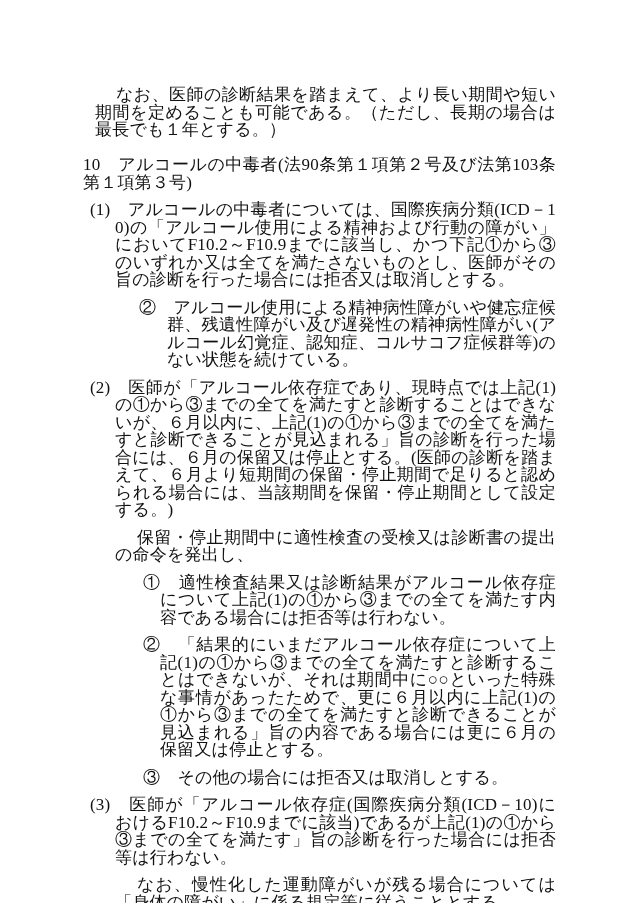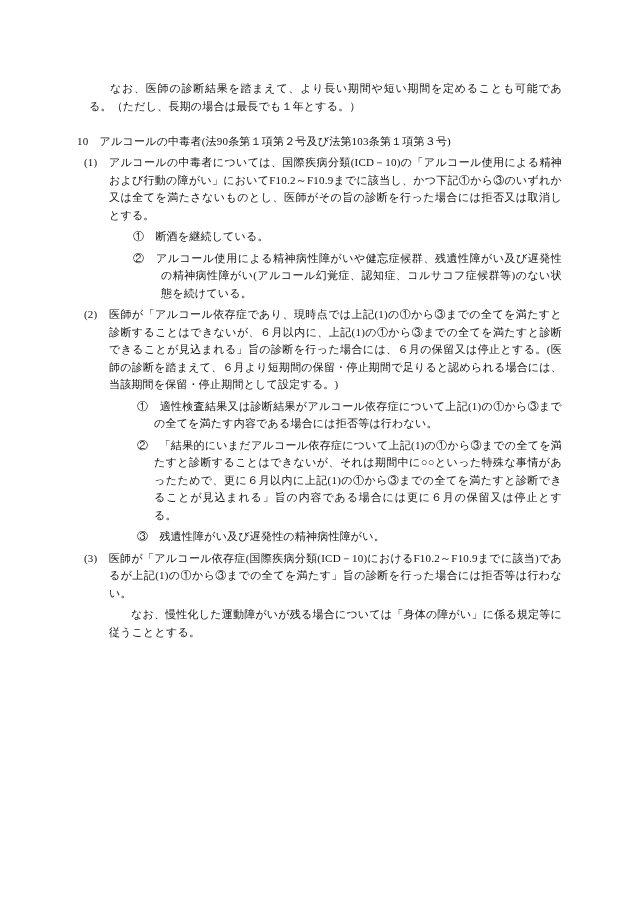--- a/index.html
+++ b/index.html
@@ -15,22 +15,22 @@
     color: #111111;
   }
   .page {
     box-sizing: border-box;
     width: 630px;
     height: 903px;
     padding: 76px 64px 20px 72px;
     background: #ffffff;
   }
   .page p {
-    margin: 4px;
-    font-size: 11px;
+    margin: 10px;
+    font-size: 17px;
     line-height: 17.5px;
     text-align: justify;
     letter-spacing: 0.2px;
     word-break: break-all;
   }
   
   .p-note-l0 {
     padding-left: 13px;
     text-indent: 21px;
   }
@@ -65,32 +65,32 @@
 <body>
 
 <div class="page">
 
   <p class="p-note-l0">なお、医師の診断結果を踏まえて、より長い期間や短い期間を定めることも可能である。（ただし、長期の場合は最長でも１年とする。）</p>
 
   <p class="p-heading">10　アルコールの中毒者(法90条第１項第２号及び法第103条第１項第３号)</p>
 
   <p class="p-num">(1)　アルコールの中毒者については、国際疾病分類(ICD－10)の「アルコール使用による精神および行動の障がい」においてF10.2～F10.9までに該当し、かつ下記①から③のいずれか又は全てを満たさないものとし、医師がその旨の診断を行った場合には拒否又は取消しとする。</p>
 
-  <p class="p-c1">①　断酒を継続している。</p>
 
   <p class="p-c1">②　アルコール使用による精神病性障がいや健忘症候群、残遺性障がい及び遅発性の精神病性障がい(アルコール幻覚症、認知症、コルサコフ症候群等)のない状態を続けている。</p>
 
 
 
   <p class="p-num">(2)　医師が「アルコール依存症であり、現時点では上記(1)の①から③までの全てを満たすと診断することはできないが、６月以内に、上記(1)の①から③までの全てを満たすと診断できることが見込まれる」旨の診断を行った場合には、６月の保留又は停止とする。(医師の診断を踏まえて、６月より短期間の保留・停止期間で足りると認められる場合には、当該期間を保留・停止期間として設定する。)</p>
 
+  <p class="p-note-l1">保留・停止期間中に適性検査の受検又は診断書の提出の命令を発出し、</p>
 
   <p class="p-c2">①　適性検査結果又は診断結果がアルコール依存症について上記(1)の①から③までの全てを満たす内容である場合には拒否等は行わない。</p>
 
   <p class="p-c2">②　「結果的にいまだアルコール依存症について上記(1)の①から③までの全てを満たすと診断することはできないが、それは期間中に○○といった特殊な事情があったためで、更に６月以内に上記(1)の①から③までの全てを満たすと診断できることが見込まれる」旨の内容である場合には更に６月の保留又は停止とする。</p>
 
-  <p class="p-c2">③　残遺性障がい及び遅発性の精神病性障がい。</p>
+  <p class="p-c2">③　その他の場合には拒否又は取消しとする。</p>
 
   <p class="p-num">(3)　医師が「アルコール依存症(国際疾病分類(ICD－10)におけるF10.2～F10.9までに該当)であるが上記(1)の①から③までの全てを満たす」旨の診断を行った場合には拒否等は行わない。</p>
 
   <p class="p-note-l1">なお、慢性化した運動障がいが残る場合については「身体の障がい」に係る規定等に従うこととする。</p>
 
 </div>
 
 </body></html>

